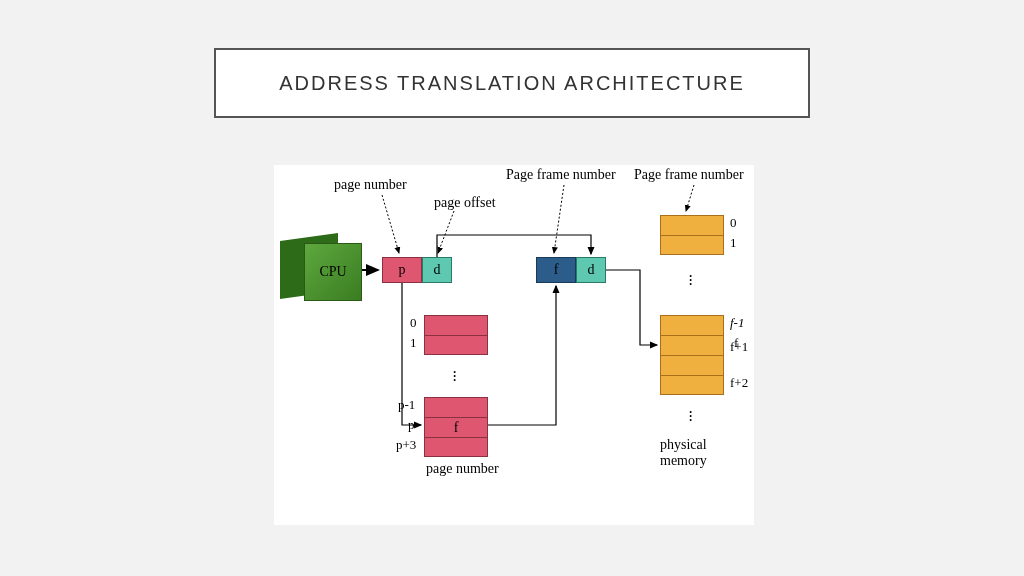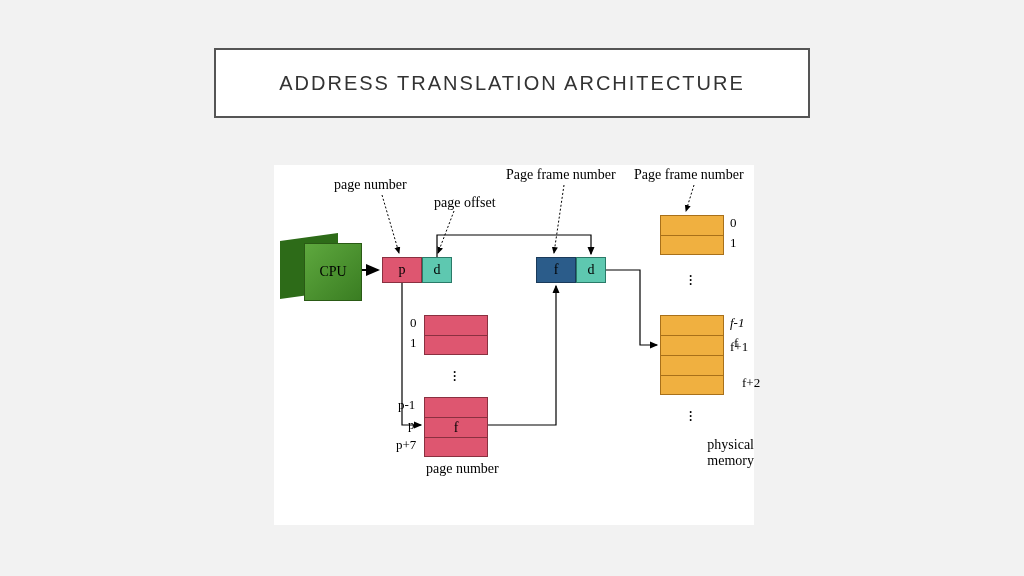--- a/index.html
+++ b/index.html
@@ -203,33 +203,33 @@
   <div class="abs small-label" style="top:170px; left:136px;">1</div>
   <div class="abs vdots" style="top:206px; left:178px;">·<br>·<br>·</div>
 
   <div class="abs pt-bottom">
     <div class="pt-bottom-row1"></div>
     <div class="pt-bottom-row2"></div>
     <div class="pt-f">f</div>
   </div>
   <div class="abs small-label" style="top:232px; left:124px;">p-1</div>
   <div class="abs small-label" style="top:252px; left:134px;">p</div>
-  <div class="abs small-label" style="top:272px; left:122px;">p+7</div>
+  <div class="abs small-label" style="top:272px; left:122px;">p+3</div>
   <div class="abs label" style="top:296px; left:152px;">page number</div>
 
   <div class="abs pm-top"></div>
   <div class="abs small-label" style="top:50px; left:456px;">0</div>
   <div class="abs small-label" style="top:70px; left:456px;">1</div>
   <div class="abs vdots" style="top:110px; left:414px;">·<br>·<br>·</div>
 
   <div class="abs pm-mid">
     <div class="pm-mid-r1"></div>
     <div class="pm-mid-r2"></div>
     <div class="pm-mid-r3"></div>
   </div>
   <div class="abs small-label" style="top:150px; left:456px;font-style:italic;">f-1</div>
   <div class="abs small-label" style="top:170px; left:460px;">f</div>
   <div class="abs small-label" style="top:174px; left:456px;text-align:right;">f+1</div>
-  <div class="abs small-label" style="top:210px; left:468px;">f+2</div>
+  <div class="abs small-label" style="top:210px; left:456px;">f+2</div>
   <div class="abs vdots" style="top:246px; left:414px;">·<br>·<br>·</div>
-  <div class="abs label" style="top:272px; left:386px;text-align:right;">physical memory</div>
+  <div class="abs label" style="top:272px; left:386px;">physical memory</div>
 
 </div>
 
 </body></html>

